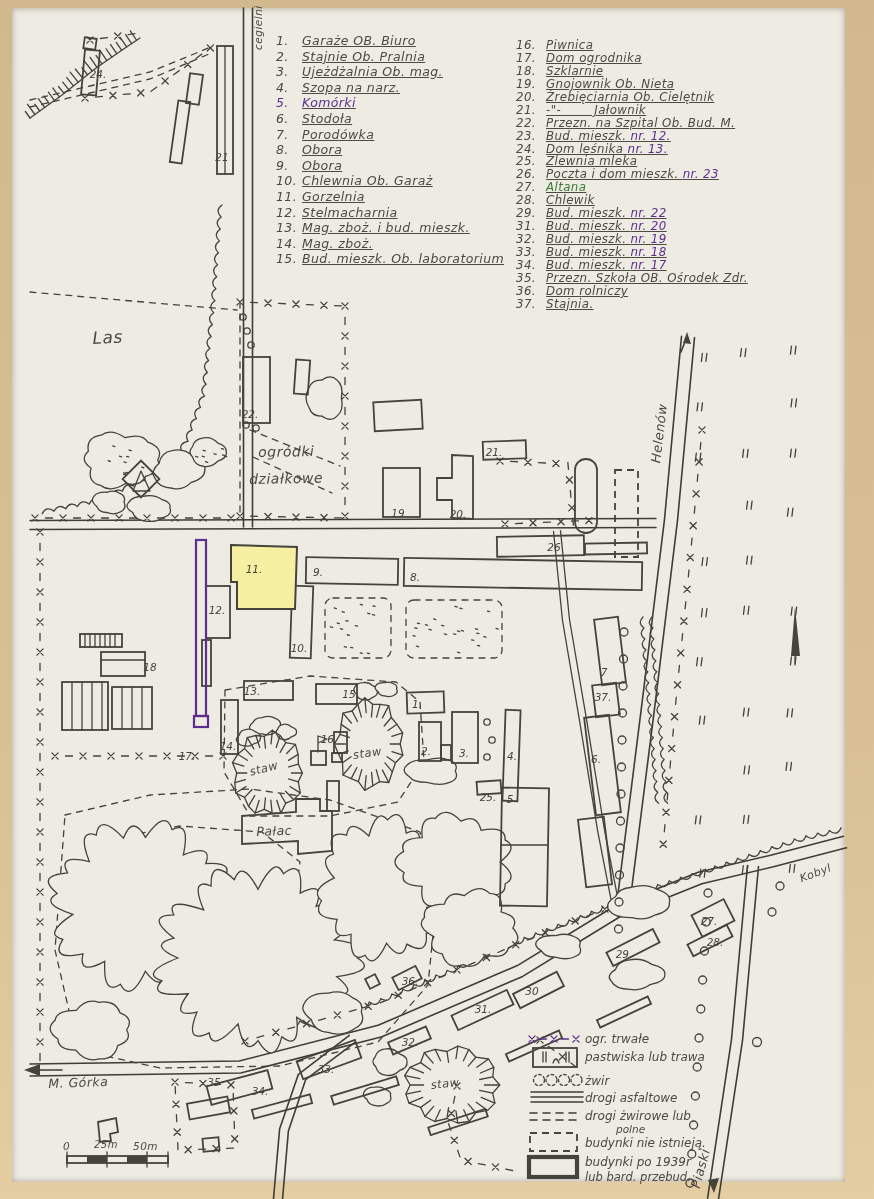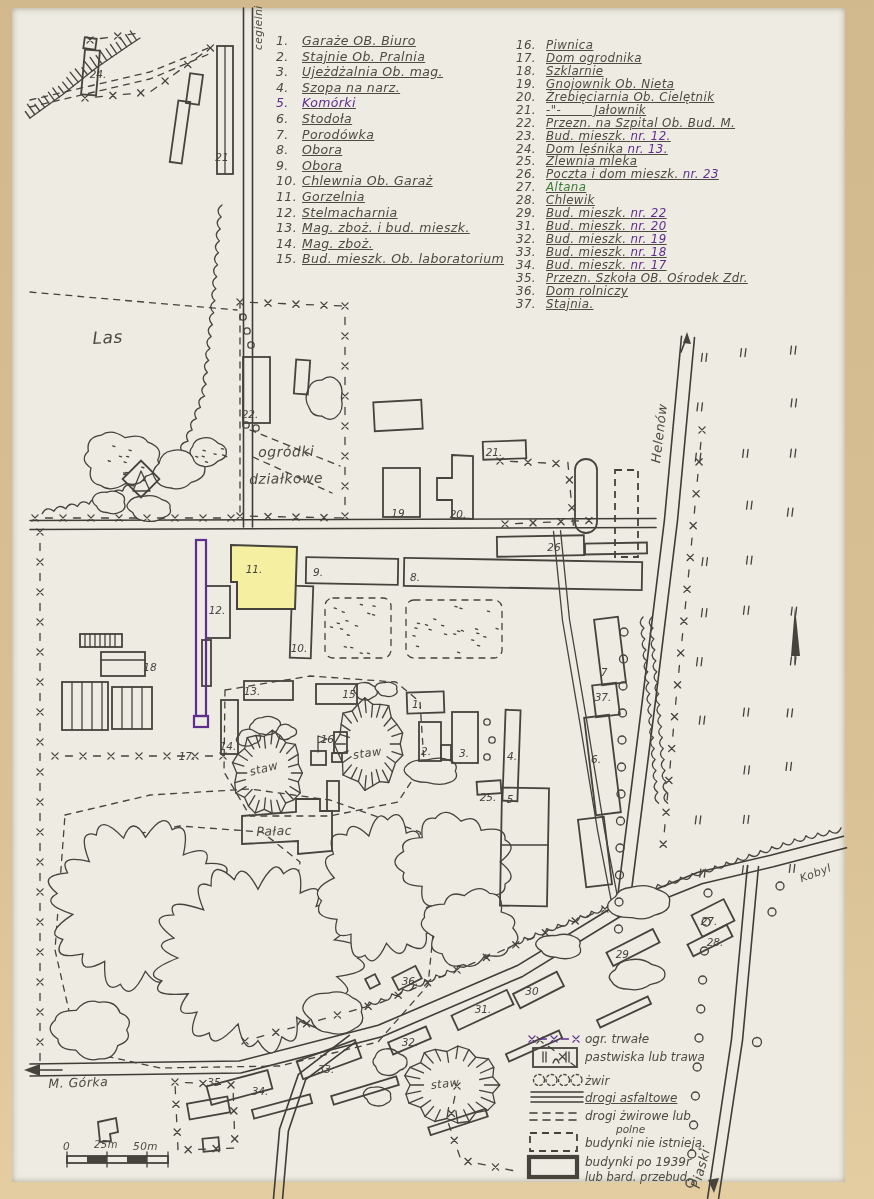--- a/index.html
+++ b/index.html
@@ -687,21 +687,21 @@
       <div class="leg-row"><span class="lnum">33.</span><span>Bud. mieszk. </span><span class="pu-t">nr. 18</span></div>
       <div class="leg-row"><span class="lnum">34.</span><span>Bud. mieszk. </span><span class="pu-t">nr. 17</span></div>
       <div class="leg-row"><span class="lnum">35.</span><span>Przezn. Szkoła OB. Ośrodek Zdr.</span></div>
       <div class="leg-row"><span class="lnum">36.</span><span>Dom rolniczy</span></div>
       <div class="leg-row"><span class="lnum">37.</span><span>Stajnia.</span></div>
     </div>
   <div id="symbol-labels">
       <div class="slabel pu-t" style="left: 585px; top: 1032px; font-style: italic;">ogr. trwałe</div>
       <div class="slabel" style="left: 585px; top: 1050px; font-style: italic;">pastwiska lub trawa</div>
       <div class="slabel" style="left: 585px; top: 1074px; font-style: italic;">żwir</div>
-      <div class="slabel" style="left: 585px; top: 1091px; font-style: italic; text-decoration: underline;">drogi asfaltowe</div>
+      <div class="slabel" style="left: 585px; top: 1091px; font-style: italic;">drogi asfaltowe</div>
       <div class="slabel" style="left: 585px; top: 1109px; font-style: italic;">drogi żwirowe lub</div>
       <div class="slabel" style="left: 616px; top: 1123px; font-size: 10.5px;">polne</div>
       <div class="slabel" style="left: 585px; top: 1136px; font-style: italic;">budynki nie istnieją.</div>
       <div class="slabel" style="left: 585px; top: 1155px; font-style: italic;">budynki po 1939r</div>
       <div class="slabel" style="left: 585px; top: 1170px; font-size: 11.5px;">lub bard. przebud.</div>
     </div>
   <div id="labels">
       <div class="mlabel" style="left: 92px; top: 328px; font-size: 17px; transform: rotate(-3deg);">Las</div>
       <div class="mlabel" style="left: 258px; top: 444px; font-size: 14px; transform: rotate(-1deg);">ogródki</div>
       <div class="mlabel" style="left: 249px; top: 471px; font-size: 14px; transform: rotate(-1deg);">działkowe</div>

